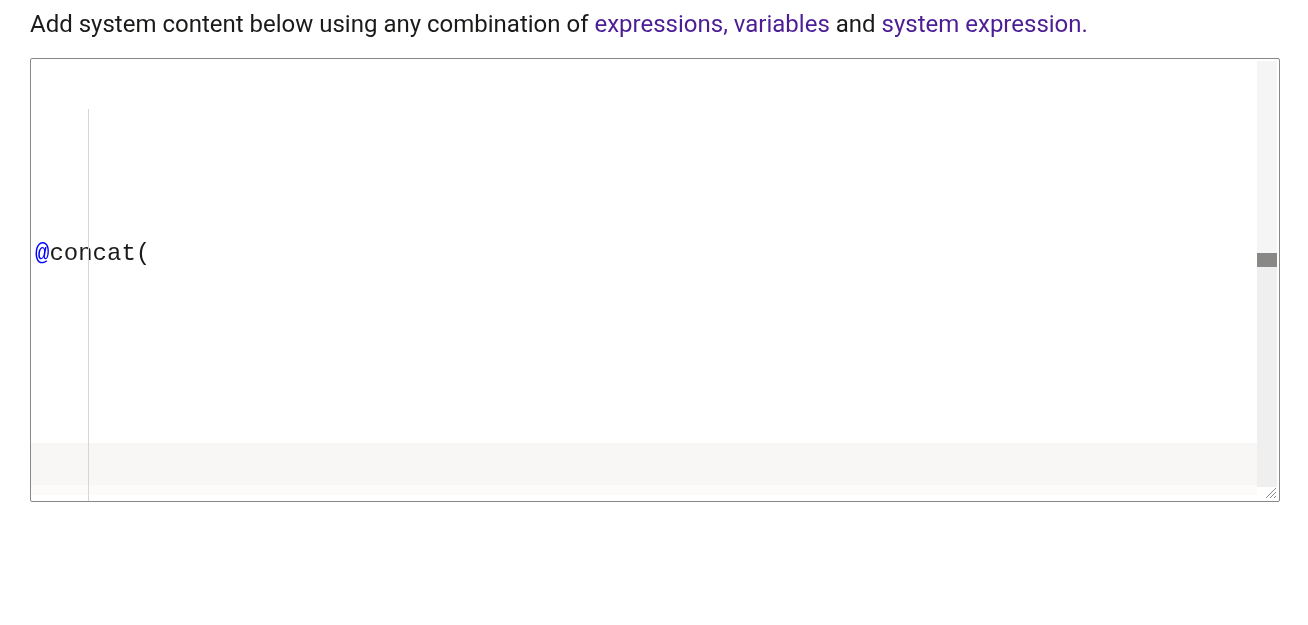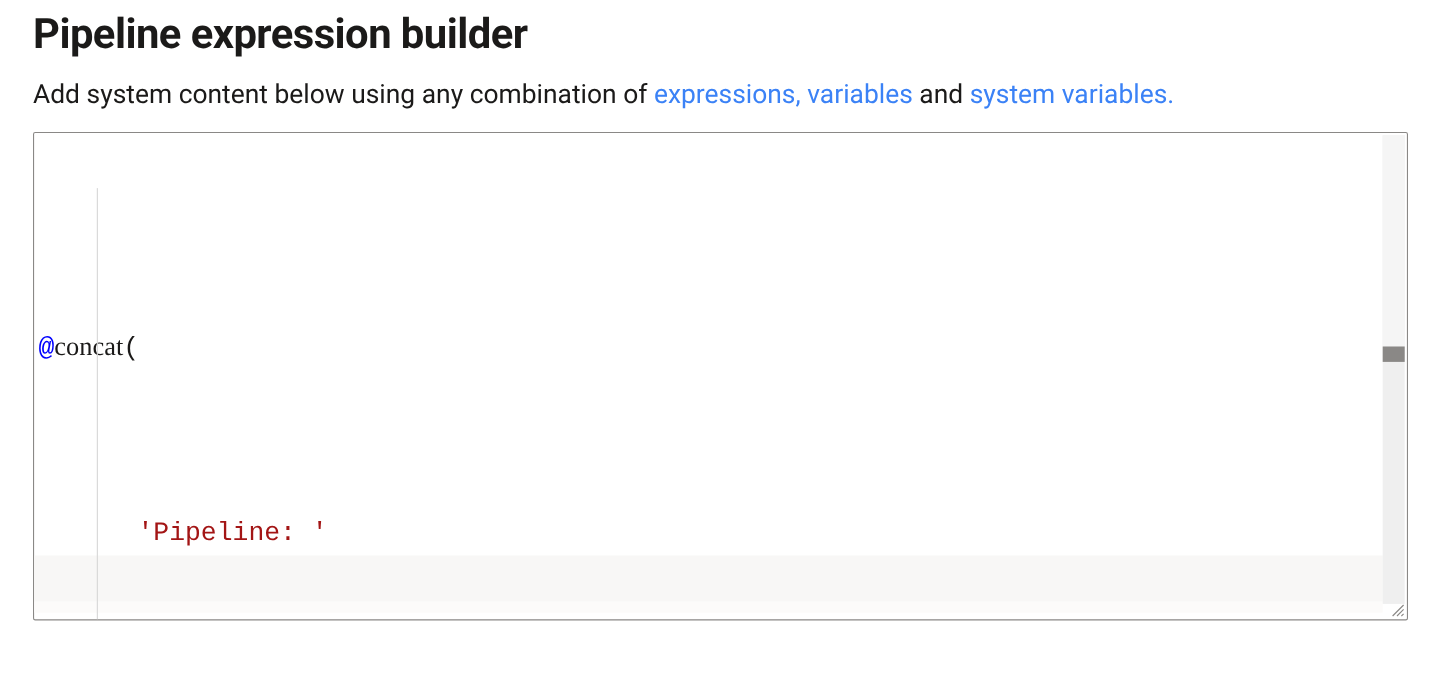--- a/index.html
+++ b/index.html
@@ -26,21 +26,21 @@
     color: #1b1a19;
   }
 
   p.intro {
     margin: 0 0 20px 0;
     font-size: 24px;
     font-weight: 400;
     color: #1b1a19;
   }
   p.intro a {
-    color: #3b82f6; 
+    color: #4c1d95; 
     text-decoration: none;
   }
 
   
   .editor-wrapper {
     border: 1px solid #8a8886;
     border-radius: 2px;
     width: 1250px;
     height: 444px;
     position: relative;
@@ -70,21 +70,21 @@
     bottom: 66px;
     left: 57px;
     width: 1px;
     background: #d6d6d6;
   }
 
   .line { display: block; min-height: 42px; }
   .indent1b { padding-left: 90px; }
 
   .tok-at     { color: #0000ff; }
-  .tok-func   { color: #1b1a19; font-family: Liberation Serif, serif; }
+  .tok-func   { color: #1b1a19; }
   .tok-paren  { color: #1b1a19; }
   .tok-str    { color: #a31515; }
 
   
   .current-line-bg {
     position: absolute;
     left: 0; right: 22px;
     height: 42px;
     background: #f8f7f6;
     top: 384px;
@@ -131,37 +131,35 @@
     right: 2px; bottom: 2px;
     width: 14px; height: 14px;
   }
   .resize-grip svg { display:block; }
 
 </style>
 </head>
 <body>
 
 <div class="page">
-  <h1 class="page-title">Pipeline expression builder</h1>
 
   <p class="intro">
-    <span>Add system content below using any combination of </span><a href="#">expressions,</a><span> </span><a href="#">variables</a><span> and </span><a href="#">system variables.</a><span></span>
+    <span>Add system content below using any combination of </span><a href="#">expressions,</a><span> </span><a href="#">variables</a><span> and </span><a href="#">system expression.</a><span></span>
   </p>
 
   <div class="editor-wrapper">
     <div class="editor-scroll">
       <div class="current-line-bg"></div>
       <div class="below-current"></div>
 
       <div class="code-area">
         <div class="indent-guide"></div>
 
         <span class="line"><span class="tok-at">@</span><span class="tok-func">concat</span><span class="tok-paren">(</span></span>
 
-        <span class="line indent1b"><span class="tok-str">'Pipeline: '</span></span>
 
         
 
         
 
         
 
         
 
         

